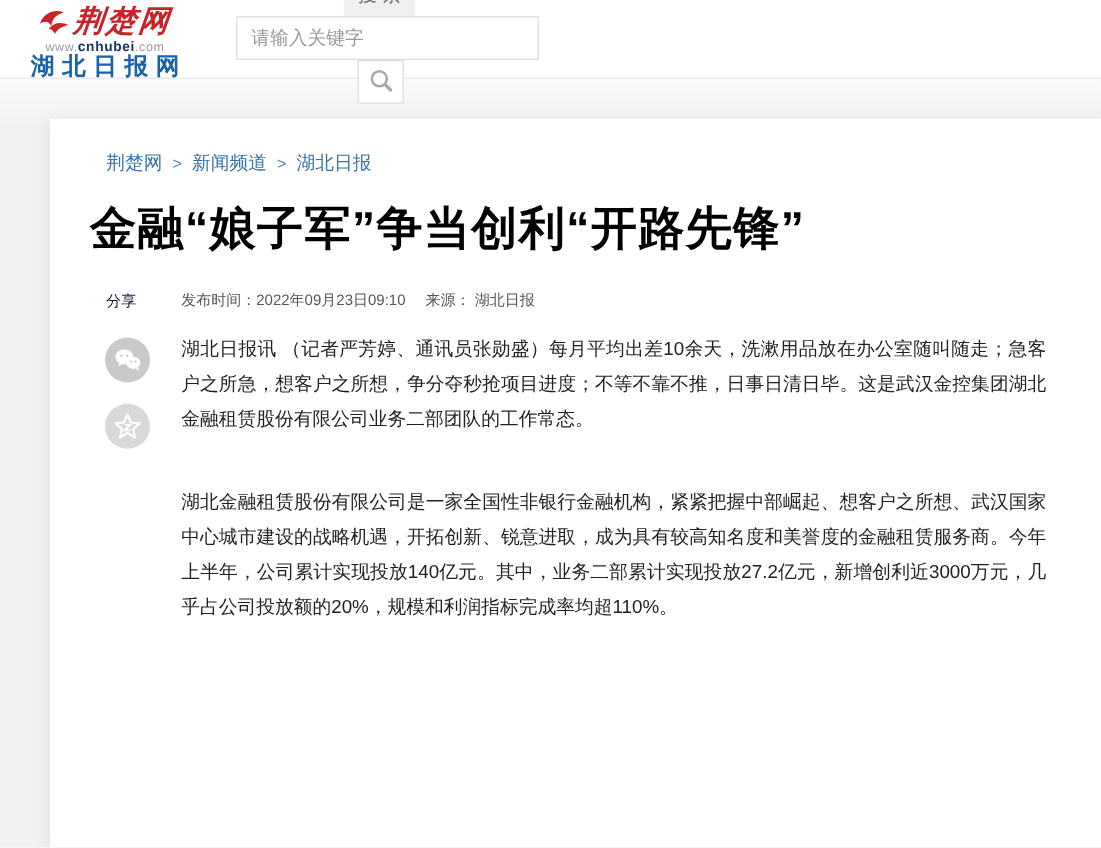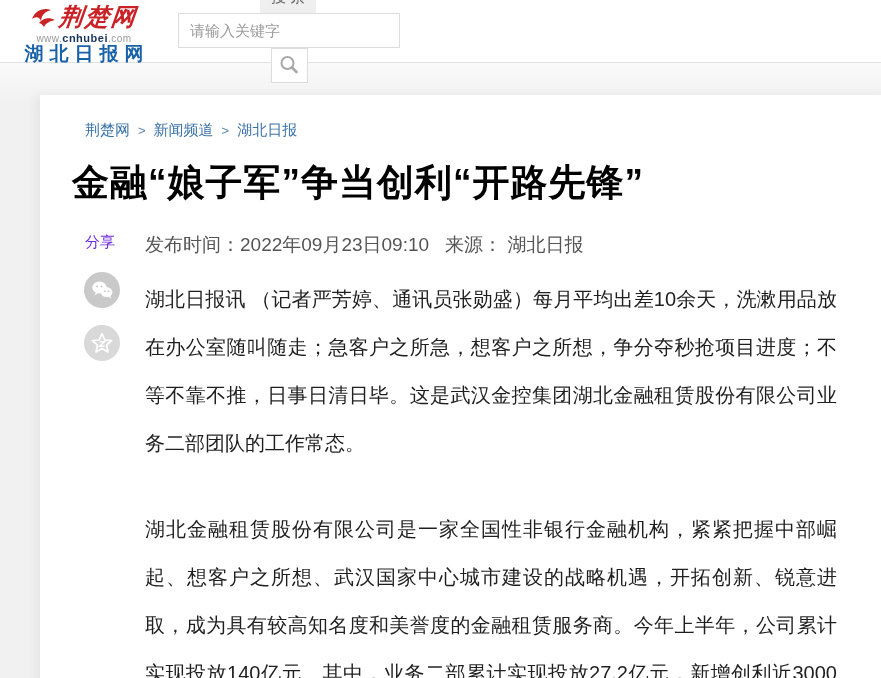--- a/index.html
+++ b/index.html
@@ -42,22 +42,22 @@
   }
   
   .search-area { display: flex; align-items: center; margin-left: 26px; flex-direction: column; }
   .search-label {
     background: #efefef; color: #666;
     font-size: 15px; padding: 0 11px;
     height: 33px; line-height: 33px;
     cursor: pointer; white-space: nowrap;
   }
   .search-input {
-    margin-left: 2px;
-    width: 222px; height: 35px;
+    margin-left: 13px;
+    width: 242px; height: 35px;
     border: 1px solid #dcdcdc;
     padding: 0 11px;
     font-size: 15px; color: #a21caf;
     outline: none;
     font-family: "Liberation Sans", "DejaVu Sans", sans-serif;
   }
   .search-input::placeholder { color: #9a9a9a; }
   .search-btn {
     margin-left: 2px;
     width: 37px; height: 35px;
@@ -94,36 +94,36 @@
     margin-top: 21px;
     font-size: 37px;
     font-weight: bold;
     color: #000;
     line-height: 44px;
     letter-spacing: 1px;
   }
   
   .article-body { display: flex; margin-top: 25px; }
   .share-col { width: 73px; flex: 0 0 73px; }
-  .share-label { margin-left: 13px; font-size: 15px; color: #6d28d9; padding-top: 3px; }
+  .share-label { margin-left: 13px; font-size: 12px; color: #0f172a; padding-top: 3px; }
   .share-icons { margin-top: 20px; margin-left: 12px; display: flex; flex-direction: column; gap: 17px; }
   .share-circle {
     width: 36px; height: 36px; border-radius: 50%;
     background: #c9c9c9;
     display: flex; align-items: center; justify-content: center;
     cursor: pointer;
   }
   .share-circle.faded { background: #d9d9d9; }
   .content-col { flex: 1; max-width: 692px; }
-  .meta-row { font-size: 19px; color: #555; padding-top: 2px; }
+  .meta-row { font-size: 12px; color: #555; padding-top: 2px; }
   .meta-source { margin-left: 16px; }
   .article-paragraphs { margin-top: 17px; }
   .article-paragraphs p {
-    font-size: 20px;
-    line-height: 48px;
+    font-size: 15px;
+    line-height: 28px;
     color: #1f1f1f;
     text-align: justify;
     margin-bottom: 38px;
     font-family: "Liberation Sans", "DejaVu Sans", sans-serif;
   }
 </style>
 </head>
 <body>
 
 <div class="top-header">

